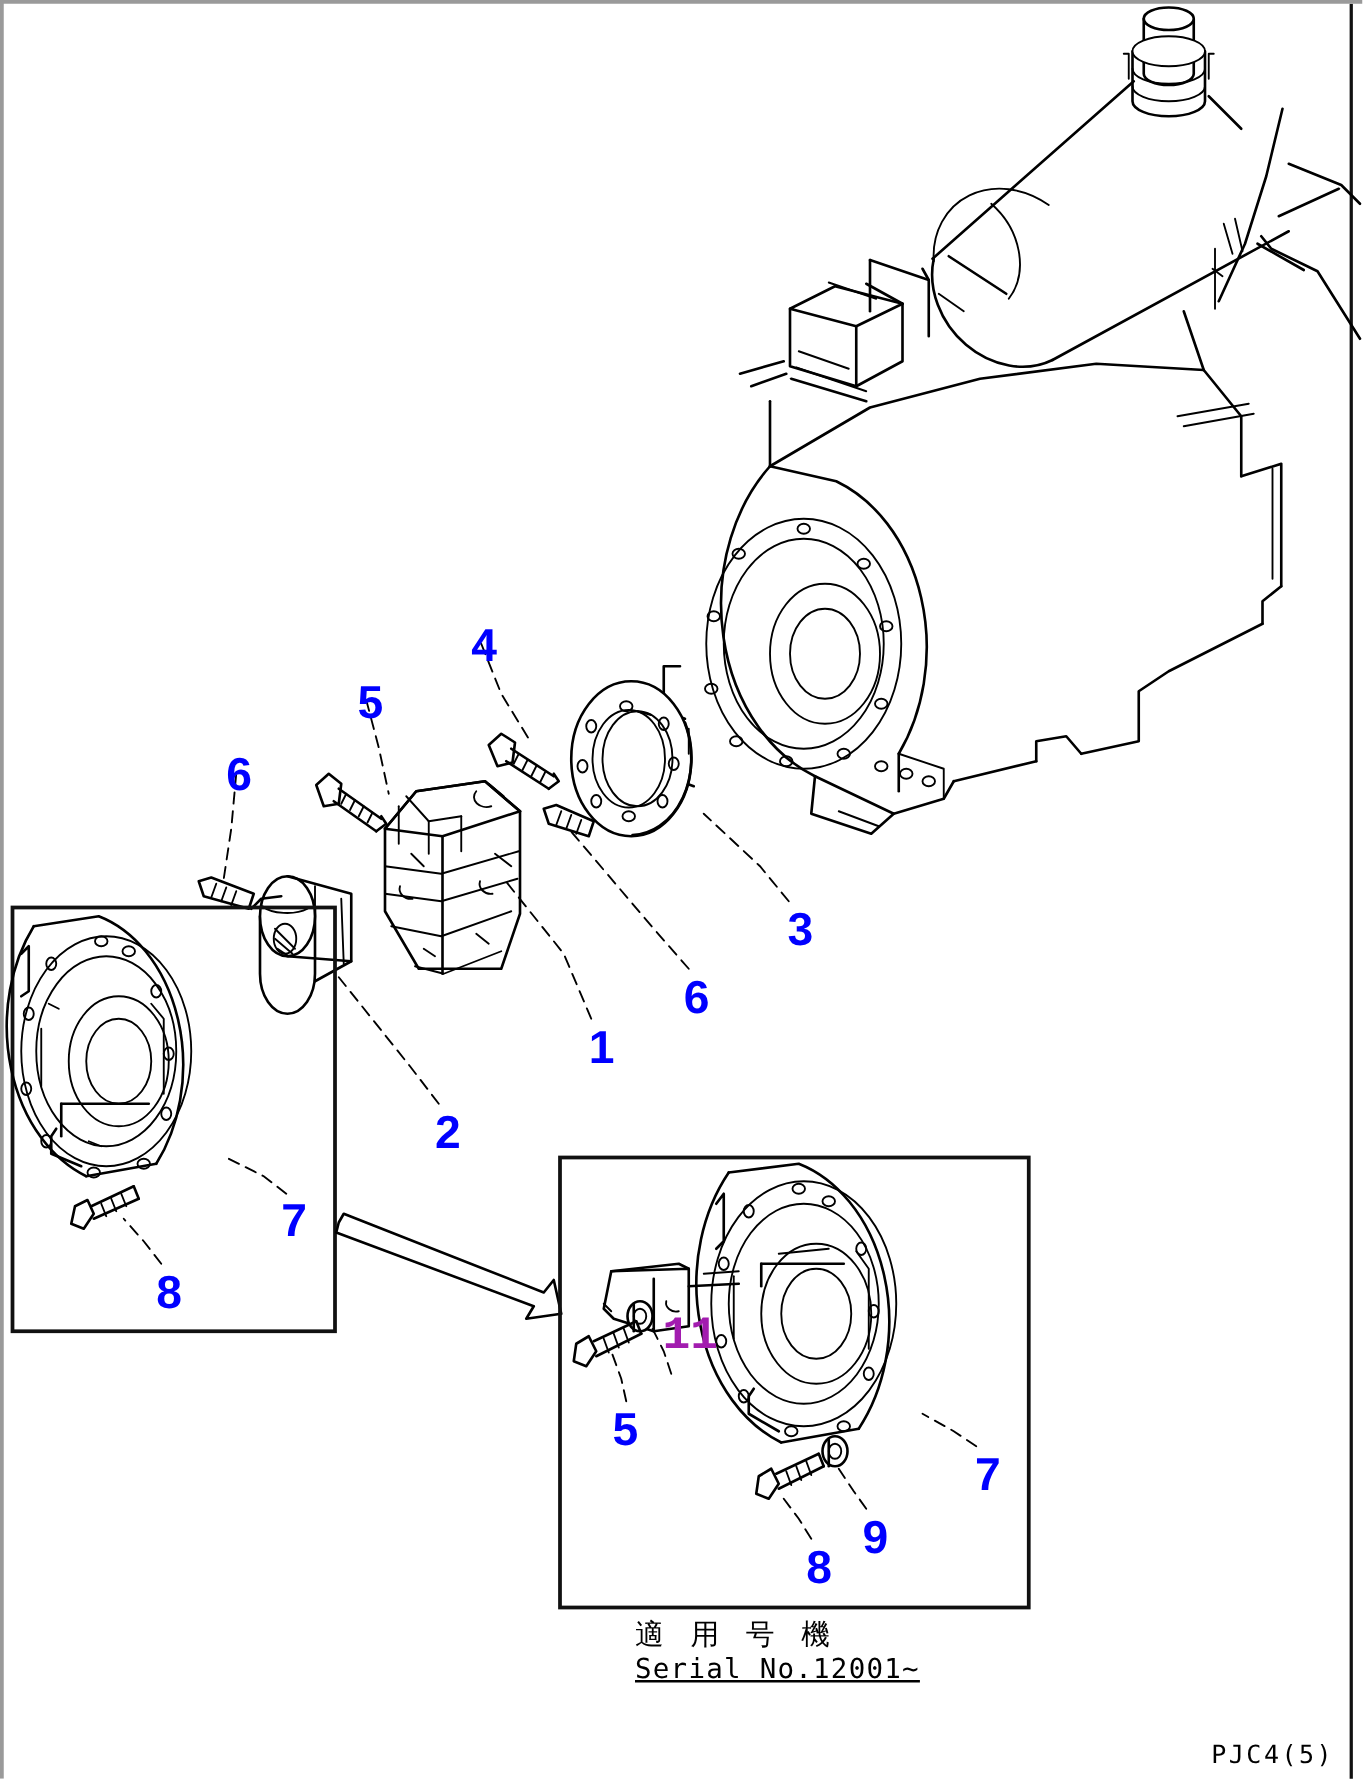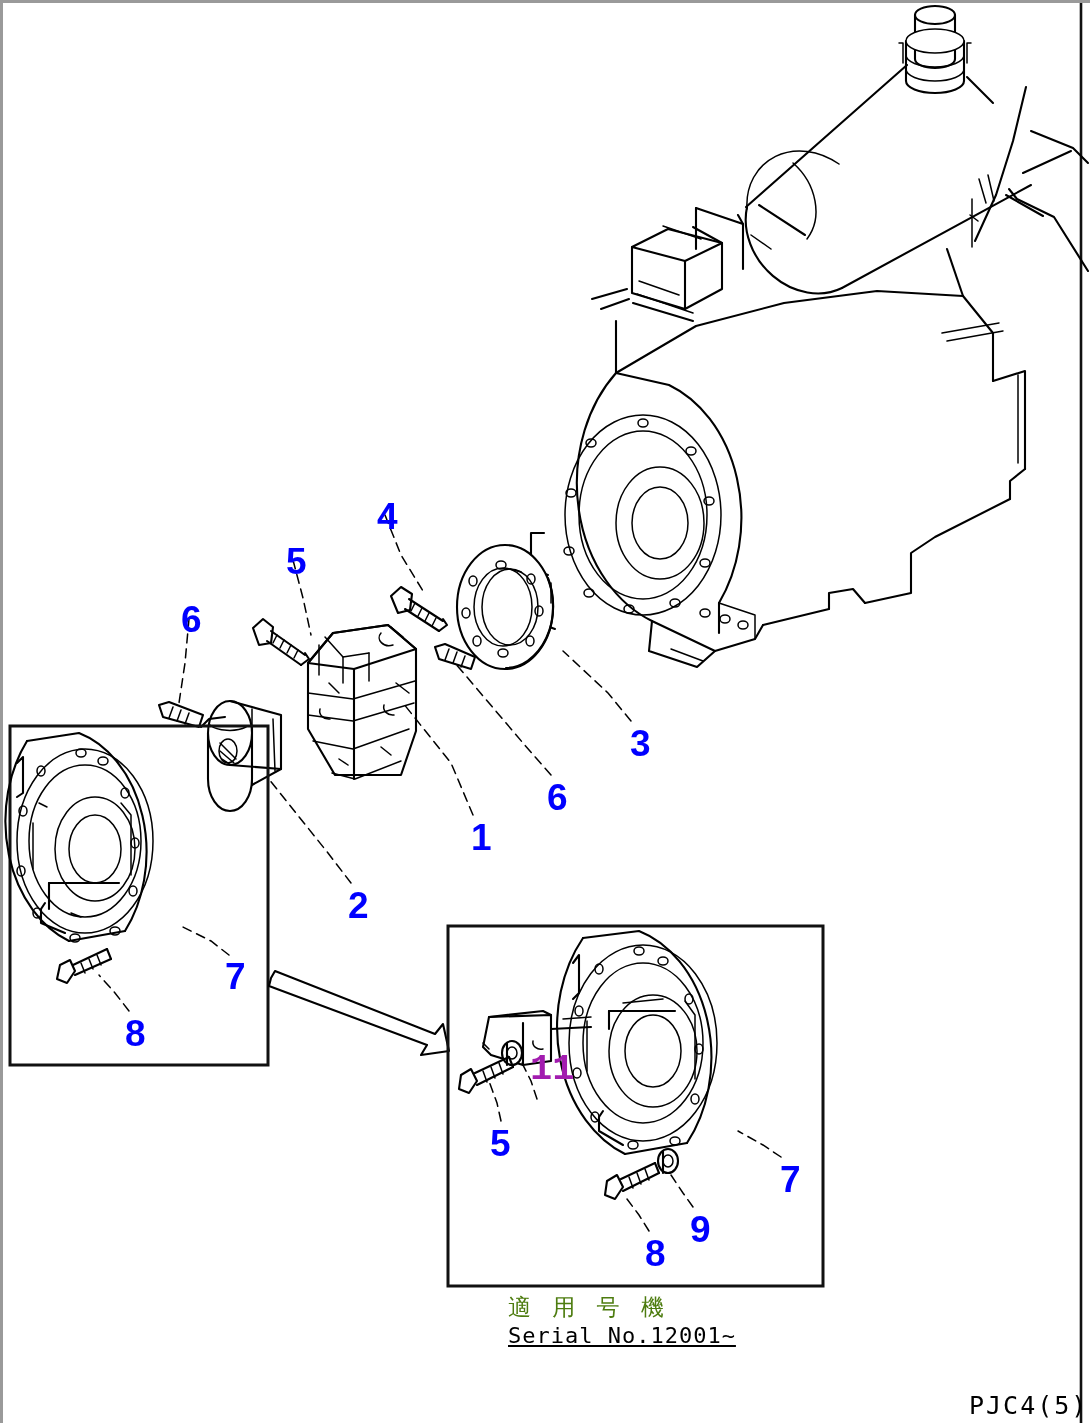--- a/index.html
+++ b/index.html
@@ -3,26 +3,26 @@
 <meta charset="utf-8">
 <style>
   html,body{margin:0;padding:0;background:#ffffff;}
   body{width:1090px;height:1423px;position:relative;overflow:hidden;
        font-family:"Liberation Sans",sans-serif;}
   #page{position:absolute;left:0;top:0;width:1090px;height:1423px;background:#fff;
         border-left:3px solid #9a9a9a;border-top:3px solid #9a9a9a;box-sizing:border-box;}
   svg#art{position:absolute;left:0;top:0;width:1090px;height:1423px;}
   .callout{position:absolute;color:#0000ff;font-weight:bold;font-size:37px;
            font-family:"Liberation Sans",sans-serif;line-height:1;letter-spacing:0px;}
-  .jp{position:absolute;color:#4d7c0f;font-family:"DejaVu Sans",sans-serif;
+  .jp{position:absolute;color:#000000;font-family:"DejaVu Sans",sans-serif;
       font-size:23px;letter-spacing:7px;}
   .serial{position:absolute;color:#000;font-family:"DejaVu Sans Mono",monospace;
       font-size:22px;letter-spacing:1px;}
   .code{position:absolute;color:#000;font-family:"DejaVu Sans Mono",monospace;
-      font-size:25px;letter-spacing:2px;}
+      font-size:20px;letter-spacing:2px;}
 </style>
 </head>
 <body>
 
 <div id="page">
 
   <svg id="art" viewBox="0 0 1090 1423">
     <defs>
       <style>
         .ln{fill:none;stroke:#000;stroke-width:2.1;stroke-linecap:round;stroke-linejoin:round;}

